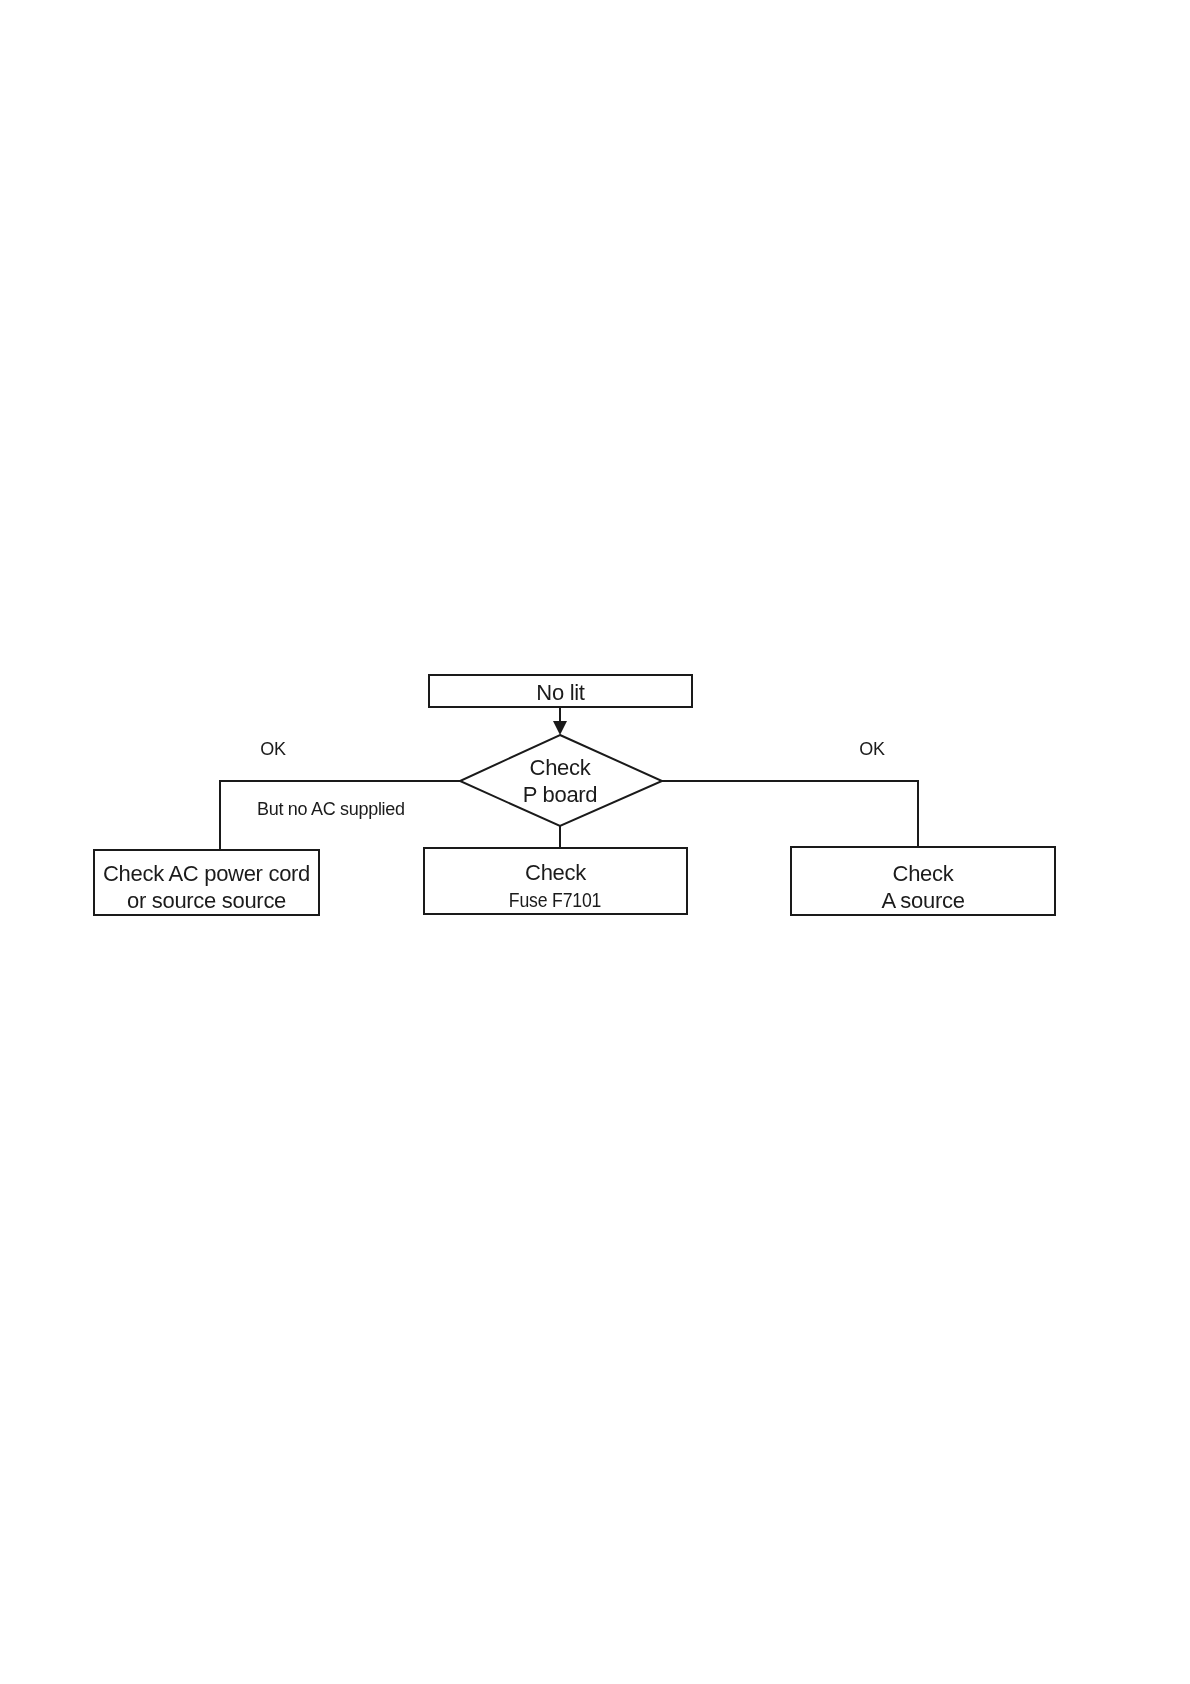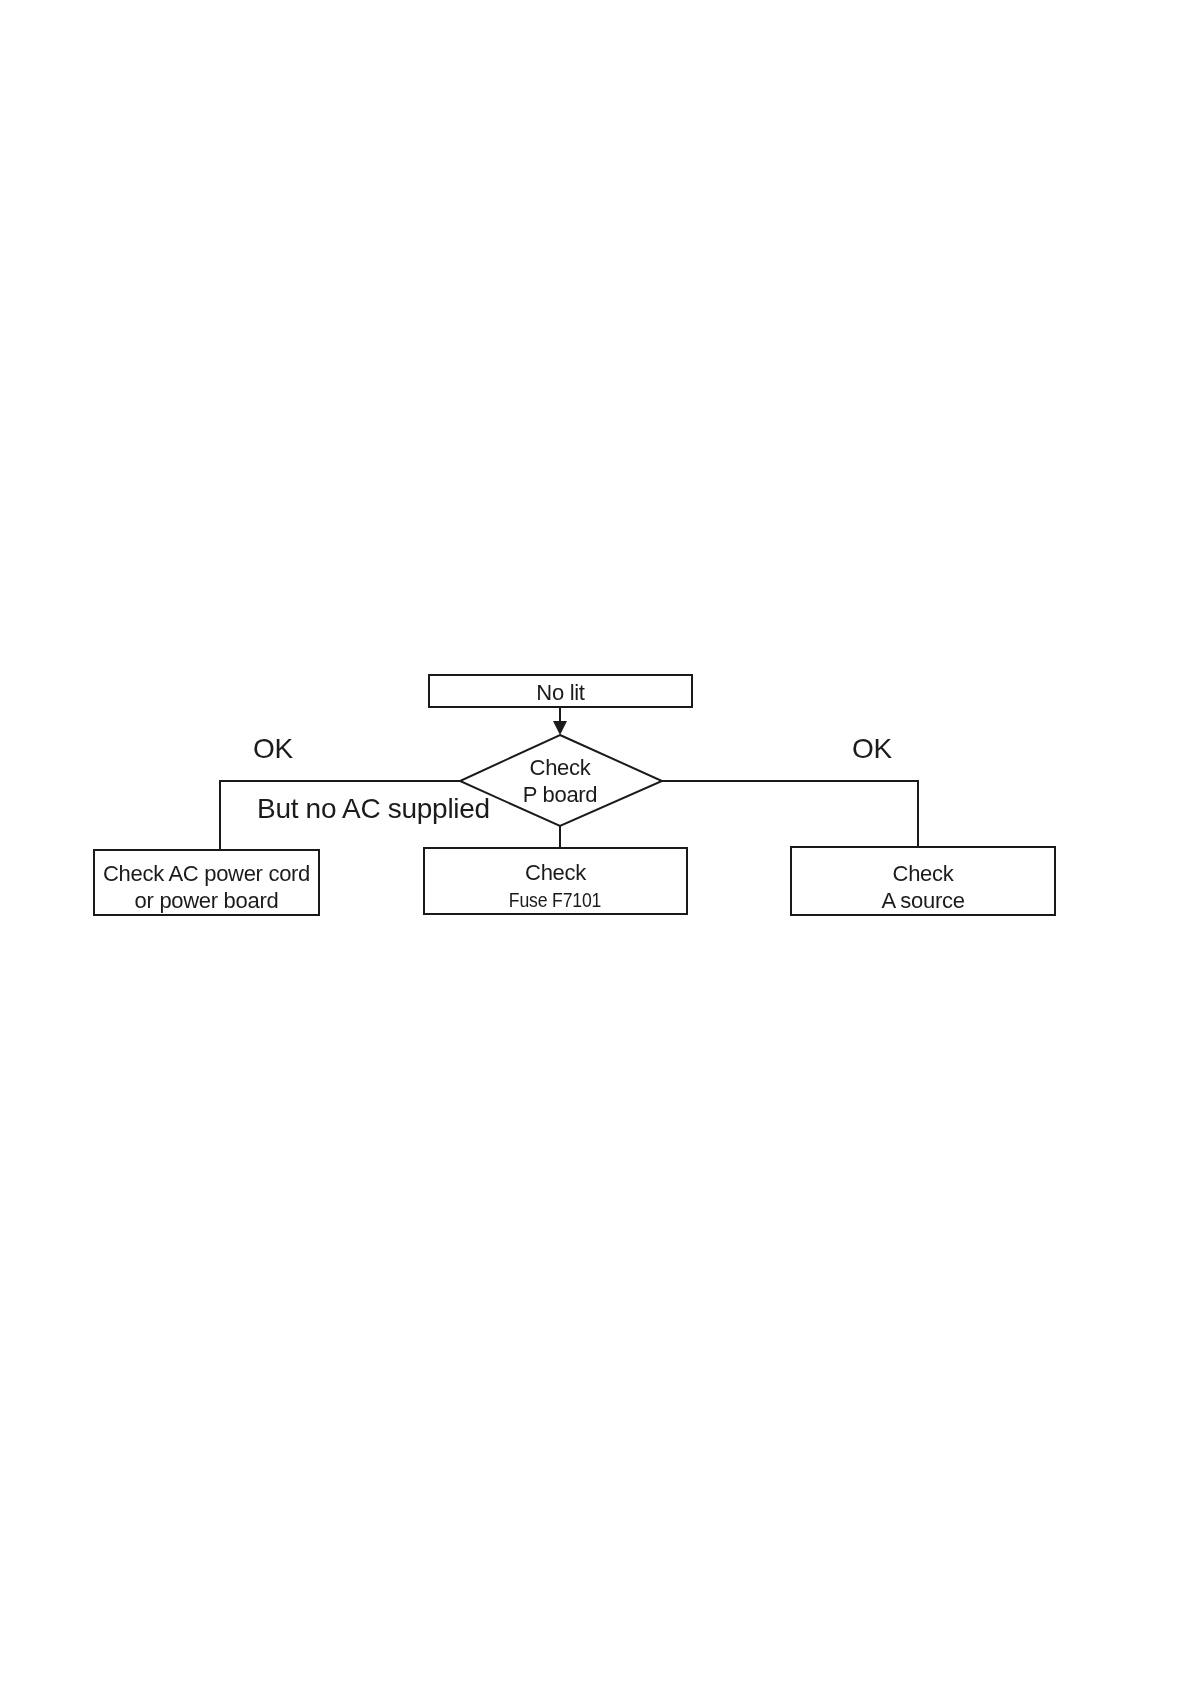--- a/index.html
+++ b/index.html
@@ -51,21 +51,21 @@
     flex-direction: column;
     align-items: center;
     justify-content: center;
     text-align: center;
     font-size: 22px;
     line-height: 27px;
     letter-spacing: -0.3px;
   }
   .edge-label {
     position: absolute;
-    font-size: 28px;
+    font-size: 18px;
     line-height: 26px;
     letter-spacing: -0.3px;
     white-space: nowrap;
   }
   .edge-label.centered { text-align: center; }
   .condensed {
     display: inline-block;
     font-size: 21px;
     transform: scaleX(0.84);
     transform-origin: 50% 50%;
@@ -100,21 +100,21 @@
     <span>P board</span>
   </div>
 
   <div class="edge-label centered" style="left:250px; top:736px; width:46px;">OK</div>
   <div class="edge-label centered" style="left:849px; top:736px; width:46px;">OK</div>
   <div class="edge-label" style="left:257px; top:796px;text-align:right;">But no AC supplied</div>
   <div class="edge-label centered" style="left:509px; top:840px; width:40px;margin-top:24px;">NG</div>
 
   <div class="node" style="left:93px; top:849px; width:227px; height:67px;">
     <span>Check AC power cord</span>
-    <span>or power board</span>
+    <span>or source source</span>
   </div>
 
   <div class="node" style="left:423px; top:847px; width:265px; height:68px;">
     <span>Check</span>
     <span class="condensed">Fuse F7101</span>
   </div>
 
   <div class="node" style="left:790px; top:846px; width:266px; height:70px;">
     <span>Check</span>
     <span>A source</span>

